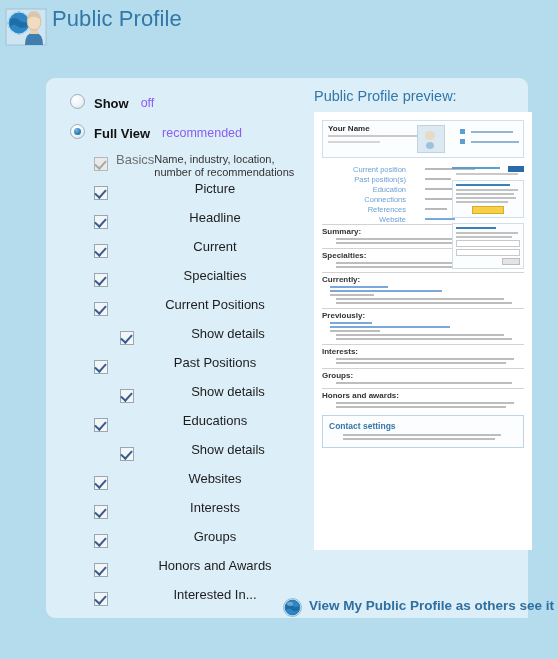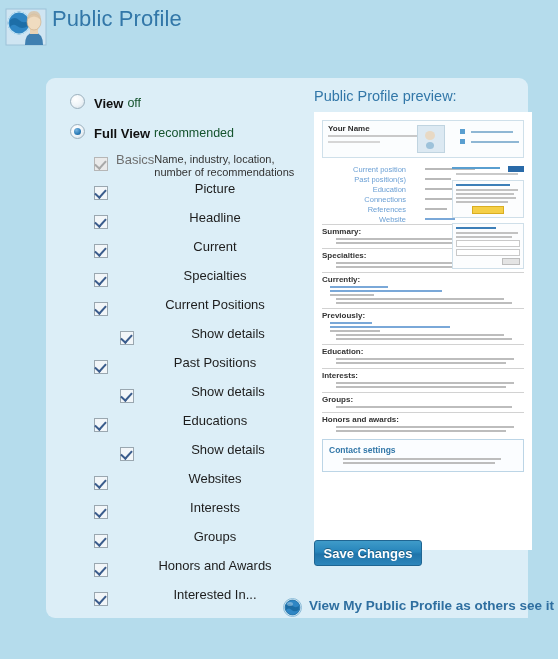--- a/index.html
+++ b/index.html
@@ -92,22 +92,22 @@
     border-radius: 50%;
     background: radial-gradient(circle at 35% 30%, #79b5e0 0%, #2b7cb8 60%, #14537f 100%);
   }
   .radio-label-strong {
     font-size: 13px;
     font-weight: bold;
     color: #111;
   }
   .radio-label-sub {
     font-size: 12.5px;
-    color: #14532d;
-    margin-left: 4px;
+    color: #8b5cf6;
+    margin-left: 12px;
   }
 
   .check-row {
     position: relative;
     padding-left: 52px;
     min-height: 29px;
     display: flex;
     flex-direction: row;
     justify-content: center;
   }
@@ -333,21 +333,21 @@
   <div id="page-title">Public Profile</div>
 
 </div>
 
 <div id="settings-panel">
 
   <div id="options-column">
 
     <div class="radio-row">
       <span class="radio-mark"></span>
-      <span class="radio-label-strong">View</span>
+      <span class="radio-label-strong">Show</span>
       <span class="radio-label-sub">off</span>
     </div>
 
     <div class="radio-row">
       <span class="radio-mark checked"></span>
       <span class="radio-label-strong">Full View</span>
       <span class="radio-label-sub">recommended</span>
     </div>
 
     <div class="check-row" style="margin-top:4px;">
@@ -528,26 +528,20 @@
         <div class="pv-sec">
           <div class="pv-sec-hr"></div>
           <div class="pv-sec-title">Previously:</div>
           <div class="pv-lnk" style="width:42px;"></div>
           <div class="pv-lnk" style="width:120px;"></div>
           <div class="pv-plain" style="width:50px;"></div>
           <div class="pv-txt" style="width:168px;"></div>
           <div class="pv-txt" style="width:176px;"></div>
         </div>
 
-        <div class="pv-sec">
-          <div class="pv-sec-hr"></div>
-          <div class="pv-sec-title">Education:</div>
-          <div class="pv-txt" style="width:178px;"></div>
-          <div class="pv-txt" style="width:170px;"></div>
-        </div>
 
         <div class="pv-sec">
           <div class="pv-sec-hr"></div>
           <div class="pv-sec-title">Interests:</div>
           <div class="pv-txt" style="width:178px;"></div>
           <div class="pv-txt" style="width:170px;"></div>
         </div>
 
         <div class="pv-sec">
           <div class="pv-sec-hr"></div>
@@ -565,21 +559,20 @@
         <div class="pv-contactbox">
           <div class="pv-contactbox-title">Contact settings</div>
           <div class="pv-txt" style="width:158px;"></div>
           <div class="pv-txt" style="width:152px;"></div>
         </div>
 
       </div>
     </div>
   </div>
 
-  <button id="save-changes-button">Save Changes</button>
 </div>
 
 <div id="footer-link-row">
   <svg id="globe-icon" viewBox="0 0 19 19">
     <circle cx="9.5" cy="9.5" r="9" fill="#cfe6f3" stroke="#8fbdd8"></circle>
     <circle cx="9.5" cy="9.5" r="7.4" fill="#2f86c4" stroke="#1d6ea6" stroke-width="0.8"></circle>
     <path d="M2.6 7.5 q3.4 -3 6.6 0 q3.2 3 6.7 0.6 l0 3.6 q-4.2 3 -7.6 0 q-3 -2.6 -5.5 0.6 z" fill="#0f5b8f" opacity="0.6"></path>
     <ellipse cx="7" cy="6" rx="3" ry="2" fill="#ffffff" opacity="0.32"></ellipse>
   </svg>
   <a id="footer-link-text" href="#">View My Public Profile as others see it</a>

